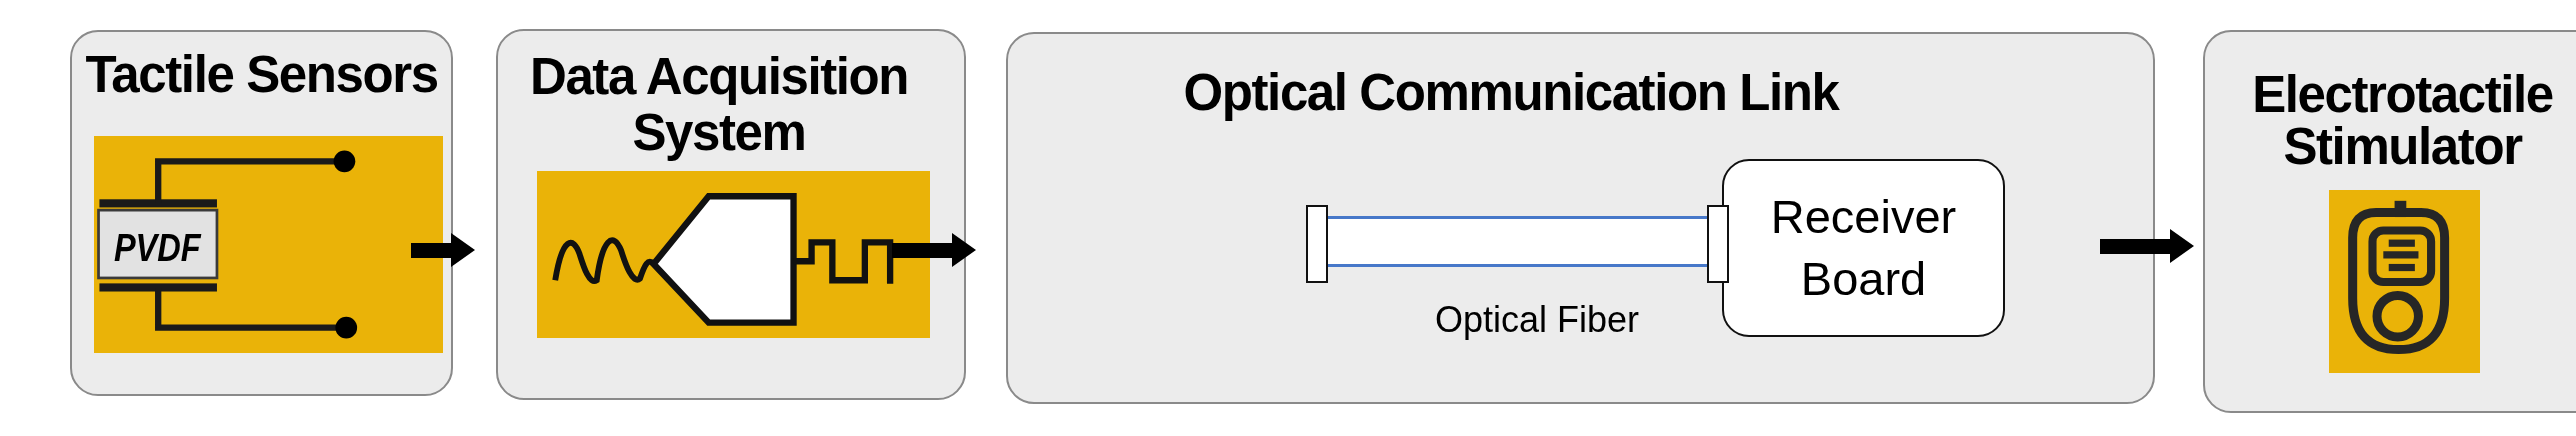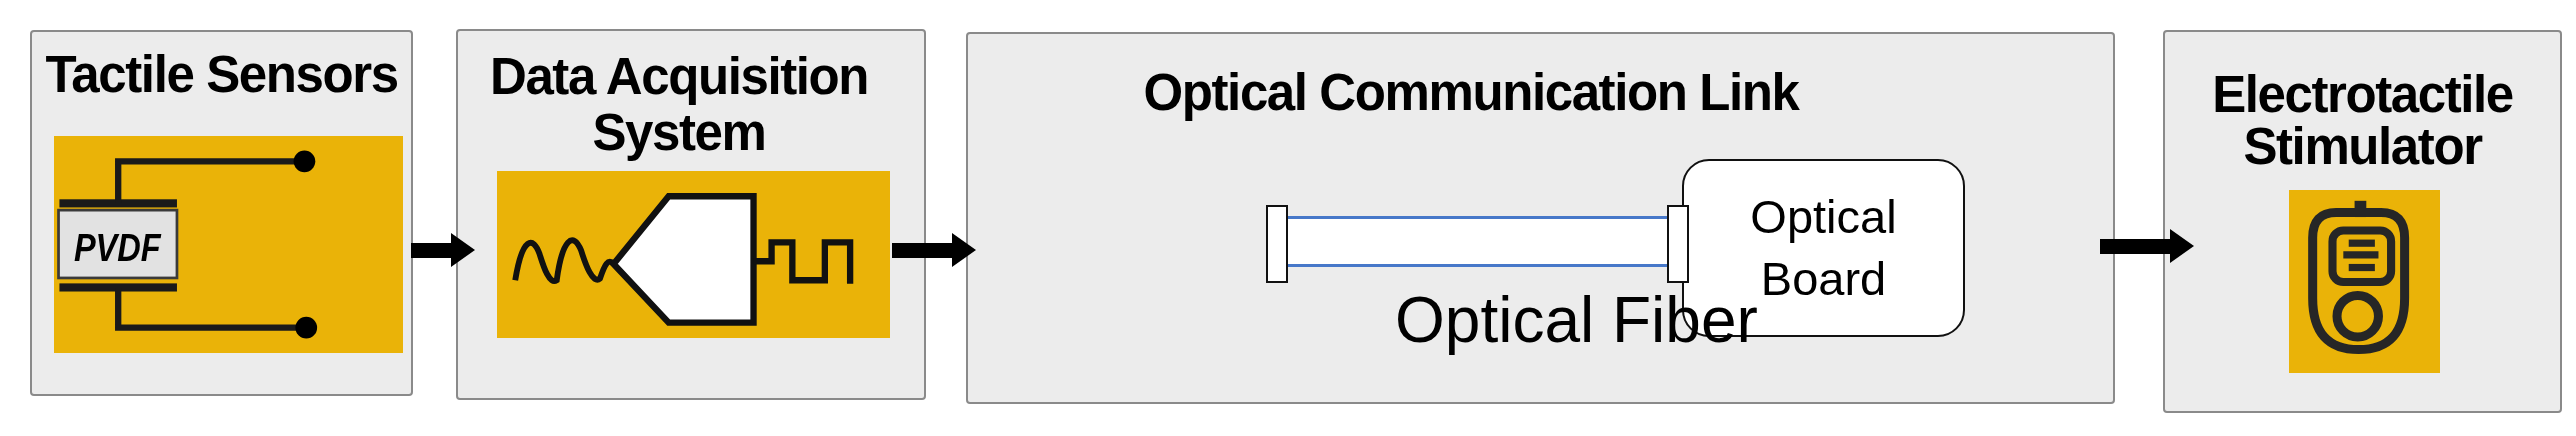--- a/index.html
+++ b/index.html
@@ -8,23 +8,24 @@
     width:2576px;height:436px;
     background:#ffffff;
     font-family:"Liberation Sans", sans-serif;
     overflow:hidden;
   }
   
   .block{
     position:absolute;
     background:var(--box_fill,#ececec);
     border:2.7px solid var(--box_border,#8a8a8a);
-    border-radius:4px;
+    border-radius:28px;
     box-sizing:border-box;
     z-index:1;
+    margin-left:40px;
   }
   .block-title{
     position:absolute;left:0;right:0;
     margin:0;
     text-align:center;
     font-weight:bold;
     font-size:51px;line-height:56px;
     letter-spacing:-1.4px;
     color:var(--ink,#000);
     z-index:2;
@@ -65,21 +66,21 @@
     width:379px;height:51px;
     background:#ffffff;
     border-top:3.6px solid var(--fiber_blue,#4778c9);
     border-bottom:3.6px solid var(--fiber_blue,#4778c9);
     box-sizing:border-box;
     z-index:4;
   }
   .fiber-label{
     position:absolute;
     left:427px;top:257px;
-    font-size:64px;line-height:58px;
+    font-size:36px;line-height:58px;
     white-space:nowrap;
     color:var(--ink,#000);
     z-index:3;
   }
   
   .arrow{position:absolute;z-index:10;left:0;top:0;}
   .arrow .shaft{position:absolute;background:#000;}
   .arrow .head{
     position:absolute;width:0;height:0;
     border-top:17px solid transparent;
@@ -164,21 +165,21 @@
 
   <section class="block" id="block-optical">
     <h2 class="block-title">Optical Communication Link</h2>
 
 
     <div class="connector" id="connector-tx"></div>
     <div class="fiber"></div>
     <div class="connector" id="connector-rx"></div>
 
     <div class="board" id="board-rx">
-      <span>Optical Board</span>
+      <span>Receiver Board</span>
     </div>
 
     <div class="fiber-label">Optical Fiber</div>
   </section>
 
   <div class="arrow" id="arrow-3">
     <div class="shaft"></div>
     <div class="head"></div>
   </div>
 

